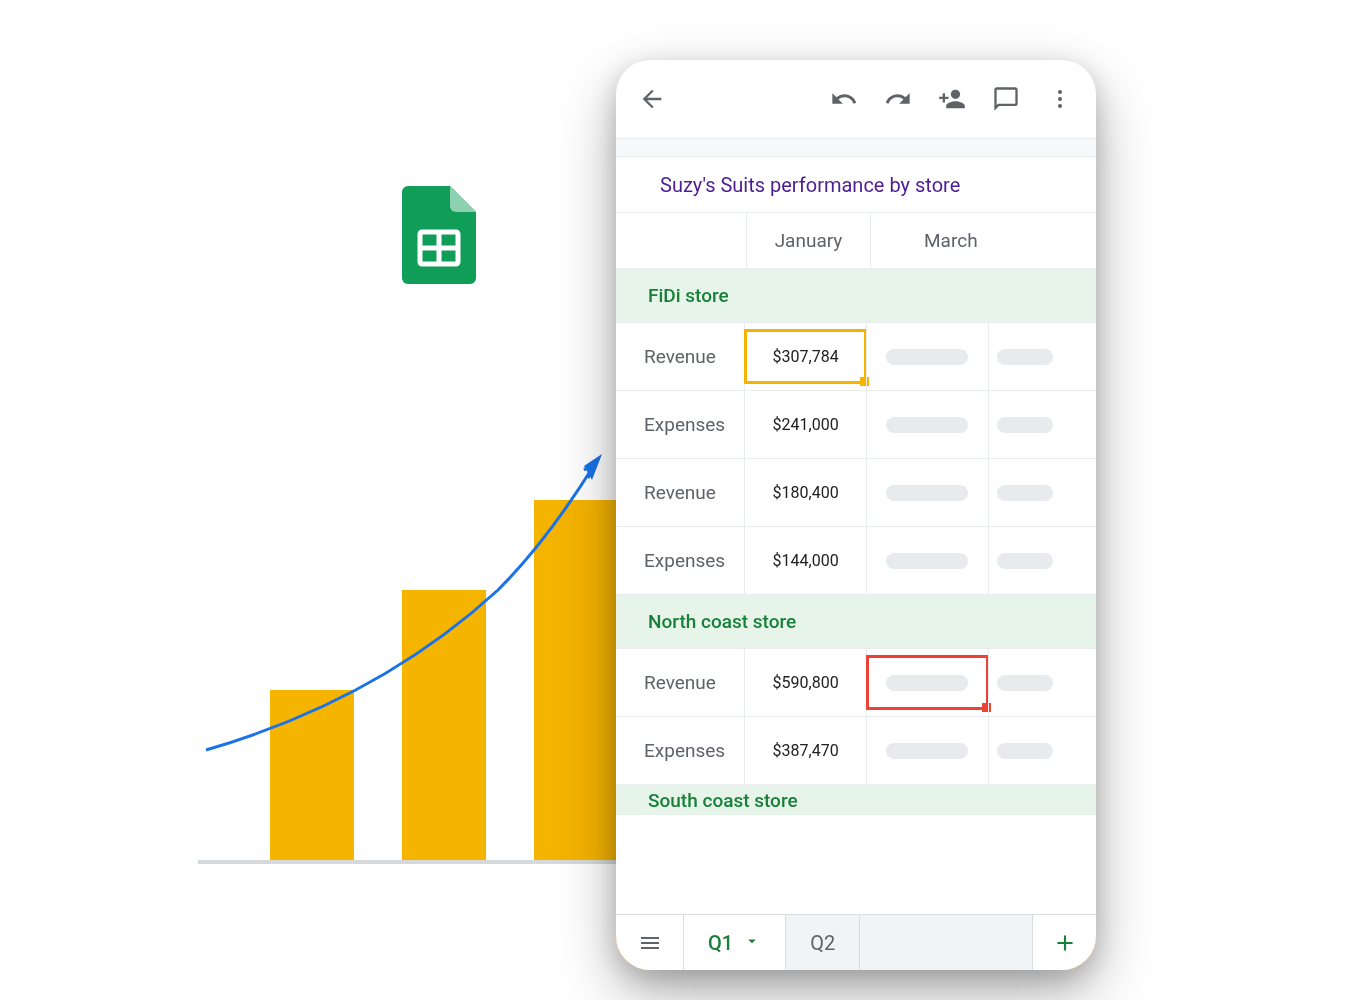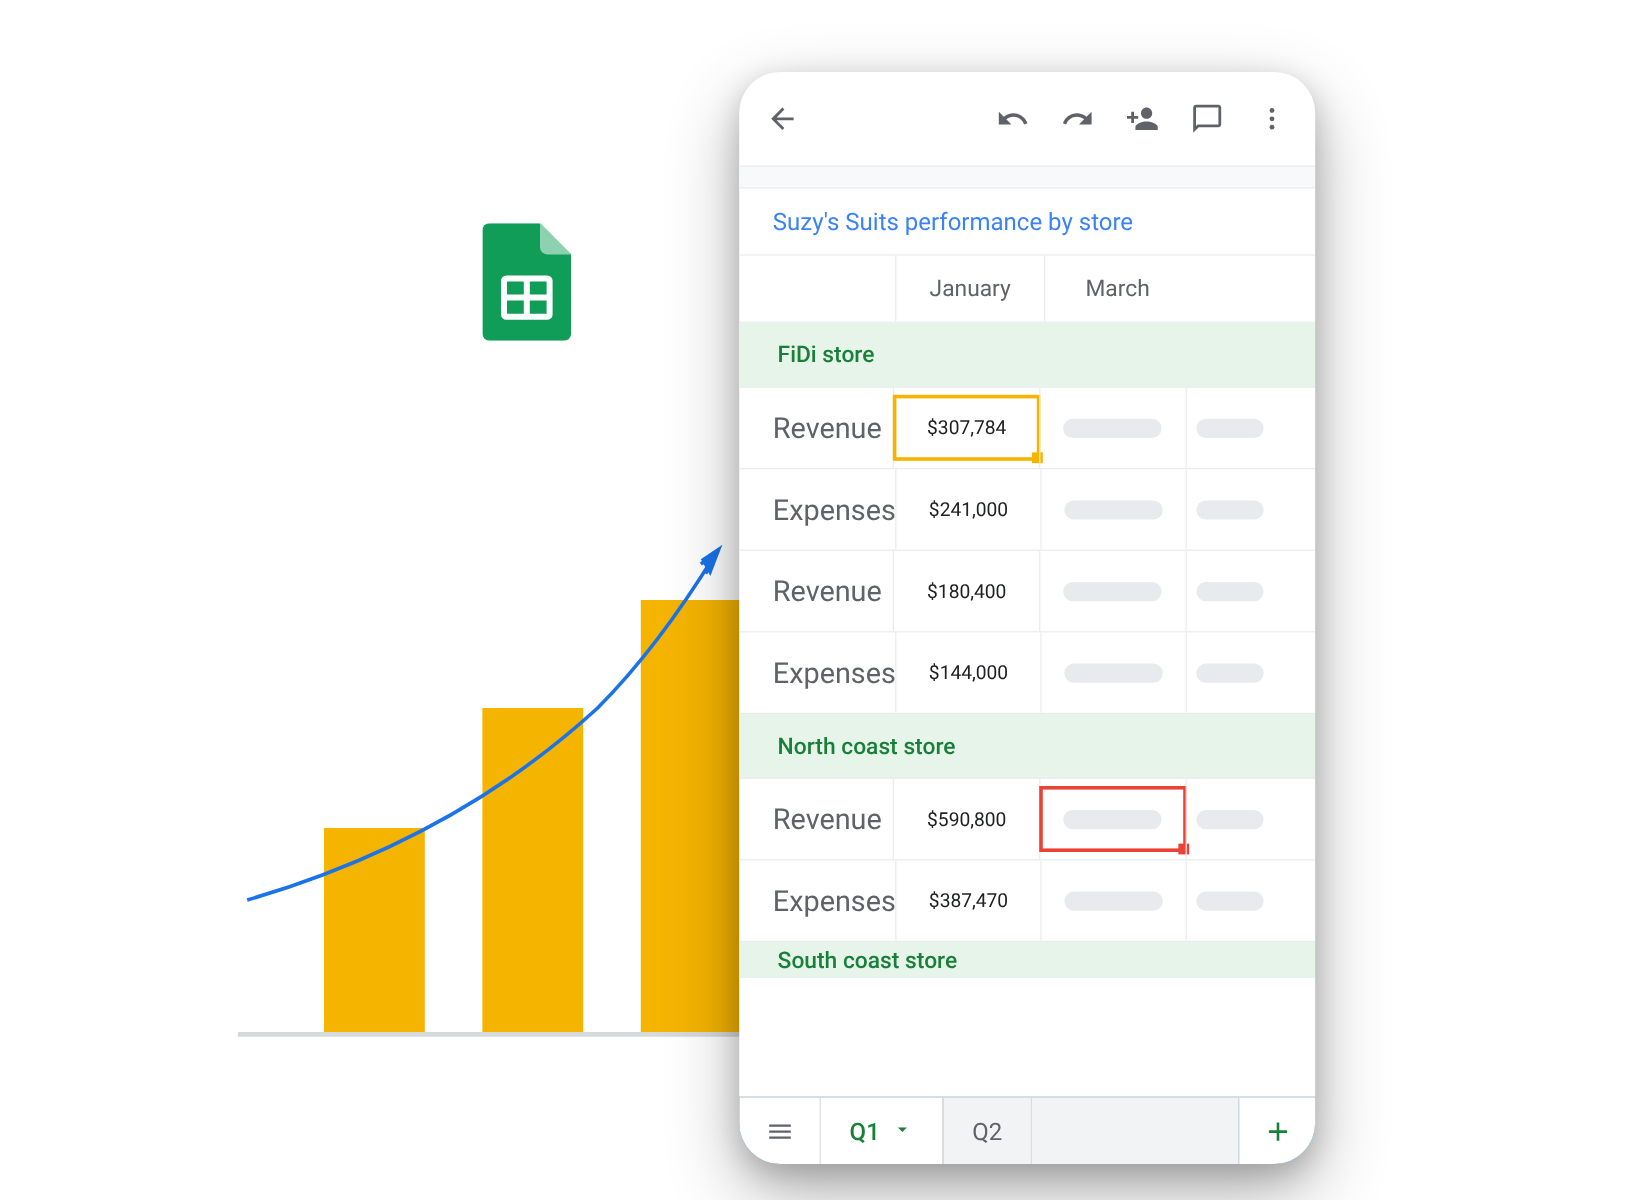--- a/index.html
+++ b/index.html
@@ -67,40 +67,40 @@
   }
   .corner-stub {
     height: 18px;
     background: #f8f9fa;
     border-bottom: 1px solid #e9ecef;
   }
   .title-row {
     height: 56px;
     display:flex;
     align-items:center;
-    padding-left: 28px;
+    padding-left: 44px;
     font-size: 20px;
-    color:#3b82f6;
+    color:#4c1d95;
     border-bottom: 1px solid #e9ecef;
   }
   .header-row {
     height: 56px;
     display:flex;
     border-bottom: 1px solid #e9ecef;
   }
   .col-label {
     display:flex; align-items:center; justify-content:center;
     font-size: 19px;
     color:#5f6368;
     border-left: 1px solid #e9ecef;
   }
   .col0 { width: 130px; border-left: none; }
   .col1 { width: 124px; }
   .col2 { width: 124px; }
-  .col3 { width: 110px; padding-left:14px; justify-content:center; }
+  .col3 { width: 110px; padding-left:14px; justify-content:flex-end; }
 
   .group-row {
     height: 54px;
     background: #e6f4ea;
     display:flex; align-items:center;
     padding-left: 32px;
     font-size: 19px;
     font-weight: 500;
     color:#188038;
     border-bottom: 1px solid #e9ecef;
@@ -109,21 +109,21 @@
     height: 68px;
     display:flex;
     border-bottom: 1px solid #e9ecef;
     position: relative;
   }
   .data-row .cell {
     display:flex; align-items:center;
     border-left: 1px solid #e9ecef;
     font-size: 19px;
   }
-  .cell.col0 { border-left:none; padding-left:28px; color:#5f6368; font-size:24px; }
+  .cell.col0 { border-left:none; padding-left:28px; color:#5f6368; font-size:19px; }
   .cell.col1 { justify-content:center; color:#202124; font-size:16px; position:relative; }
   .cell.col2 { justify-content:center; position:relative; }
   .cell.col3 { justify-content:flex-start; padding-left:8px; position:relative; }
 
   .placeholder-pill {
     width: 82px; height: 16px;
     background: #e8eaed;
     border-radius: 8px;
   }
   .placeholder-pill.small { width: 56px; }
@@ -160,21 +160,21 @@
     overflow:hidden;
     border-bottom: none;
   }
 
   
   .tab-bar {
     height: 56px;
     border-top: 1px solid #dadce0;
     display:flex;
     align-items:stretch;
-    background:#0369a1;
+    background:#eab308;
   }
   .tab-menu {
     width: 68px;
     display:flex; align-items:center; justify-content:center;
     background:#fff;
     border-right: 1px solid #dadce0;
     cursor:pointer;
     color:#5f6368;
   }
   .tab {

